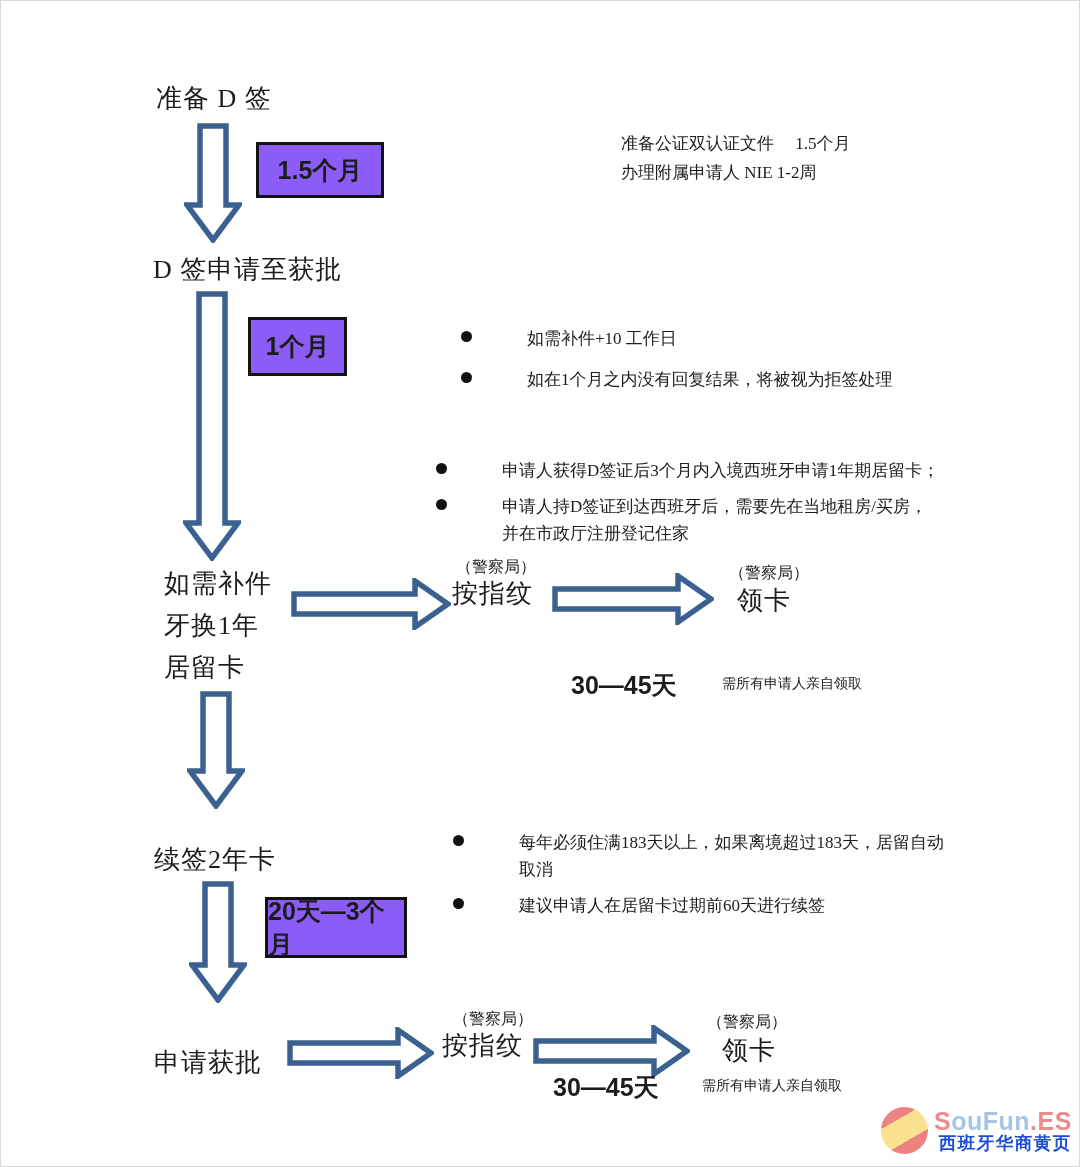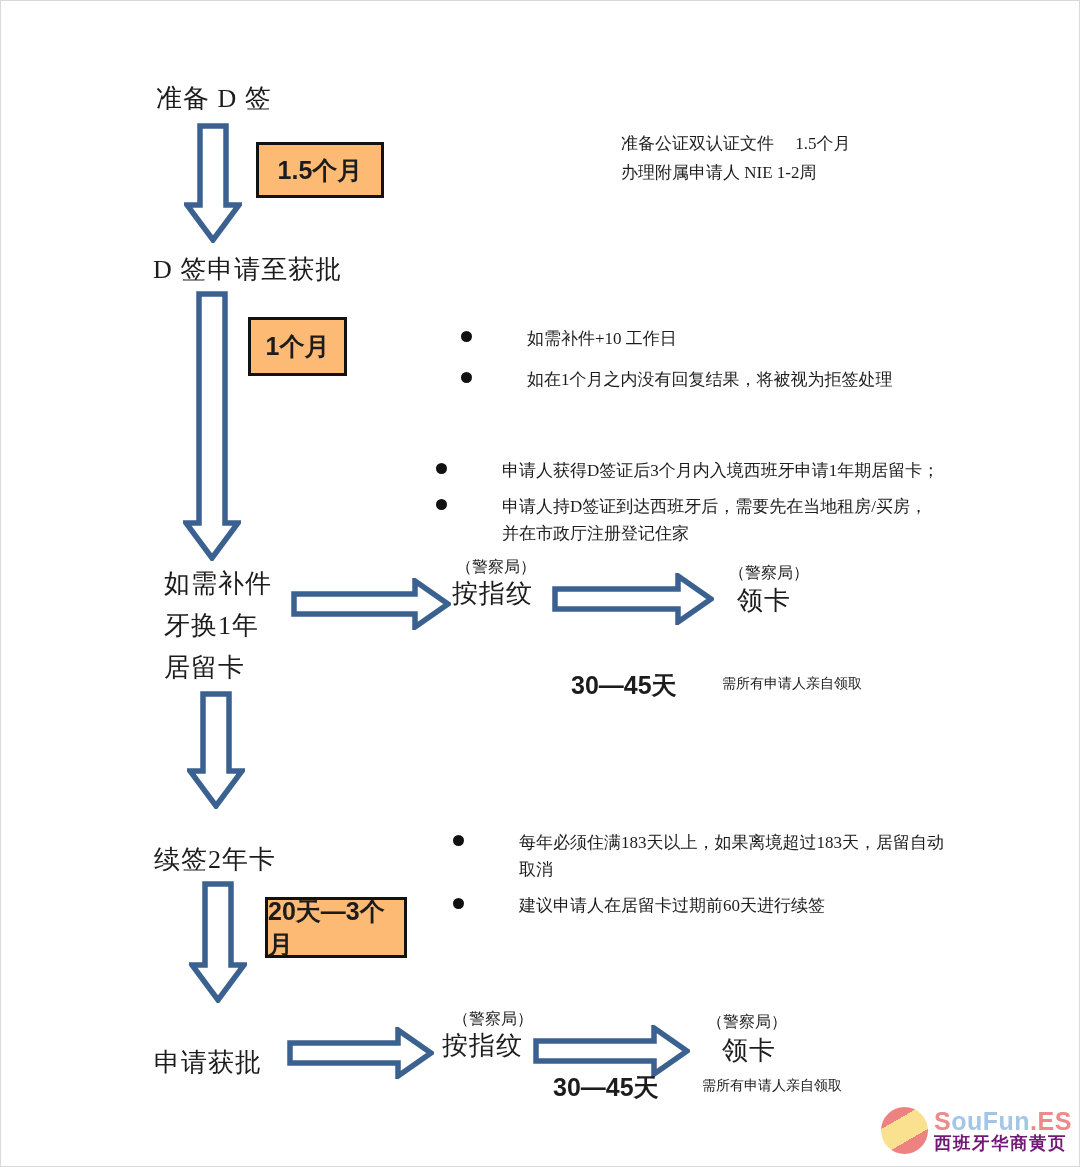--- a/index.html
+++ b/index.html
@@ -6,48 +6,48 @@
   .canvas{
     position:relative;width:1080px;height:1167px;background:#ffffff;
     border:1px solid #d9d9d9;box-sizing:border-box;overflow:hidden;
     font-family:"Liberation Serif", serif;color:#1c1c1c;
   }
   .abs{position:absolute;}
   .node{font-size:26px;letter-spacing:1px;white-space:pre-line;}
   .dur-box{
     border:3px solid #121212;display:flex;align-items:center;justify-content:center;
     font-family:"Liberation Sans", sans-serif;font-weight:600;font-size:25px;
-    box-sizing:border-box;background:#fdba74;
+    box-sizing:border-box;background:#8b5cf6;
   }
   .police{font-size:16px;letter-spacing:0px;}
   .bignode{font-size:26px;letter-spacing:1px;}
   .days{font-family:"Liberation Sans", sans-serif;font-weight:700;font-size:25px;}
   .pickup{font-size:14px;}
   .notes{font-size:17px;line-height:29px;white-space:pre-line;}
   ul.blist{list-style:none;margin:0;padding:0;}
   ul.blist li{display:flex;align-items:flex-start;margin:0 0 14px 0;}
   ul.blist li .dot{
     width:11px;height:11px;border-radius:50%;background:#111;flex:0 0 11px;
     margin:6px 22px 0 0;
   }
   ul.blist li .btxt{font-size:17px;line-height:27px;white-space:pre-line;margin-left:33px;}
   ul.blist.wide li{margin-bottom:9px;}
   .arrow-svg{display:block;}
   
-  .logo-wrap{display:flex;align-items:center;}
+  .logo-wrap{display:flex;align-items:center;text-align:right;}
   .logo-circle{
     width:47px;height:47px;border-radius:50%;
     background:linear-gradient(150deg,#ee8282 0 30%,#f9e190 30% 66%,#ee8282 66% 100%);
     margin-right:6px;flex:0 0 47px;
   }
   .logo-text{line-height:1.05;font-family:"Liberation Sans", sans-serif;}
   .brand{font-size:25px;font-weight:bold;letter-spacing:0.5px;}
   .brand .pk{color:#ee8a8a;}
   .brand .bl{color:#a4c6e6;}
-  .tagline{font-size:17.5px;font-weight:bold;color:#701a75;letter-spacing:1.5px;}
+  .tagline{font-size:17.5px;font-weight:bold;color:#1d4ed8;letter-spacing:1.5px;}
 </style>
 </head>
 <body>
 
 <div class="canvas">
 
   <div class="abs node" style="left:155px;top:80px;text-align:right;">准备  D 签</div>
 
   <svg class="abs arrow-svg" style="left:183px;top:122px;" width="58" height="120" viewBox="0 0 58 120">
     <path d="M16 3 L42 3 L42 82 L55 82 L29 117 L3 82 L16 82 Z" fill="#ffffff" stroke="#3b6191" stroke-width="5.5" stroke-linejoin="miter"></path>

